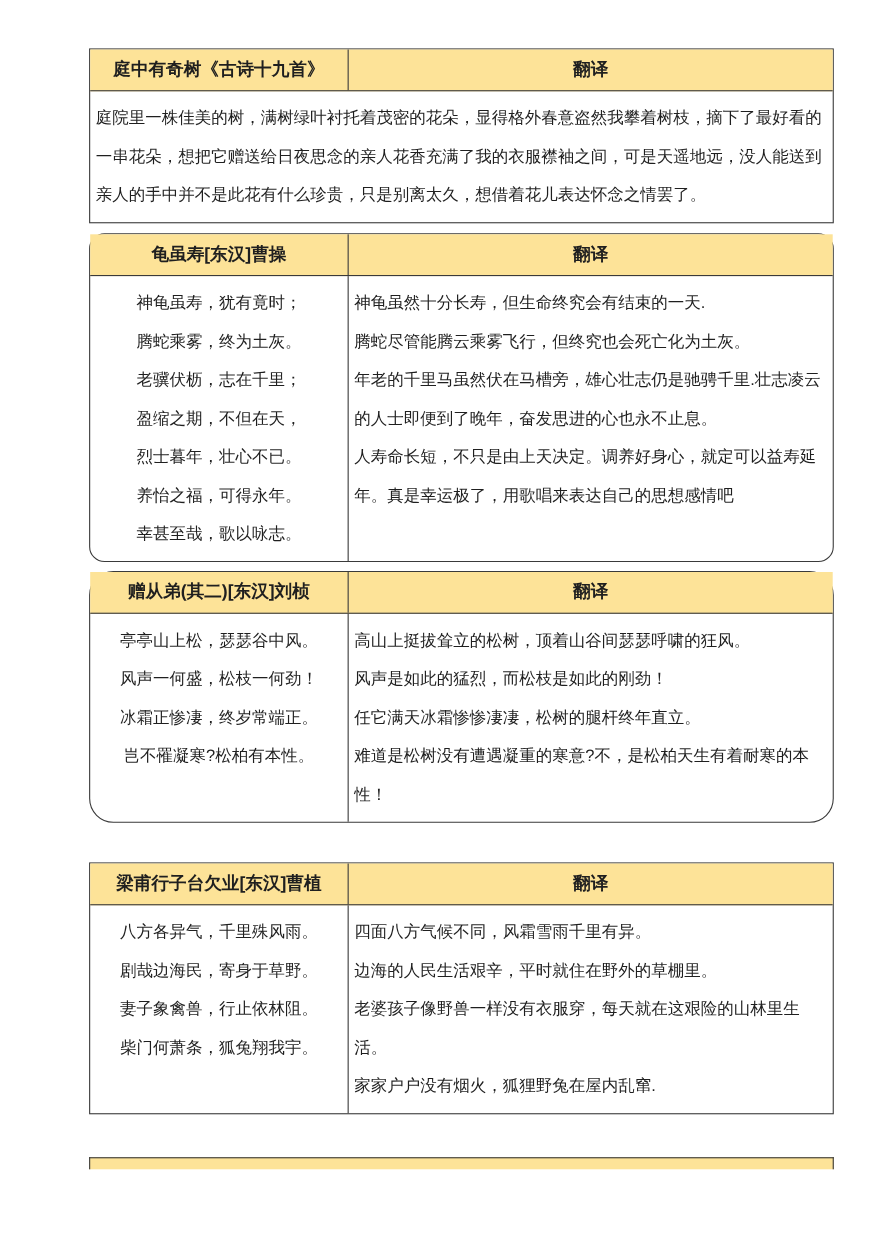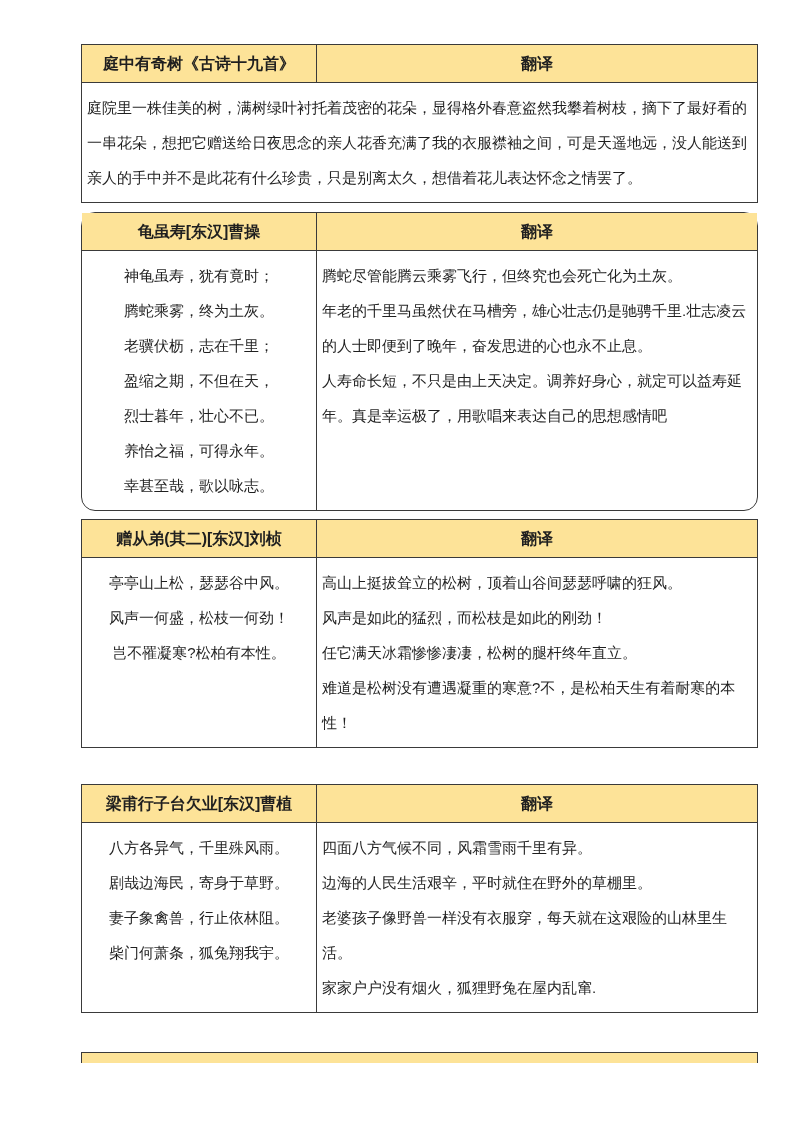--- a/index.html
+++ b/index.html
@@ -9,21 +9,21 @@
     color:#1f1f1f;
   }
   .page{position:relative;width:793px;height:1121px;background:#ffffff;overflow:hidden;padding-left:24px;}
   .tbl{
     width:677px;margin-left:57px;
     border:1px solid #3a3a3a;
     box-sizing:border-box;
   }
   .tbl-1{margin-top:44px;}
   .tbl-2{margin-top:9px;border-radius:14px;}
-  .tbl-3{margin-top:8px;}
+  .tbl-3{margin-top:8px;border-radius:22px;}
   .tbl-4{margin-top:36px;}
   .hdr{
     display:flex;
     background:#fde398;
     border-bottom:1px solid #3a3a3a;
     font-weight:bold;font-size:16px;
   }
   .hcell{height:37px;line-height:37px;box-sizing:border-box;text-align:center;}
   .hcell.left{width:235px;border-right:1px solid #3a3a3a;}
   .hcell.right{flex:1;}
@@ -66,36 +66,38 @@
       <div class="cell poem">
         <div class="pline">神龟虽寿，犹有竟时；</div>
         <div class="pline">腾蛇乘雾，终为土灰。</div>
         <div class="pline">老骥伏枥，志在千里；</div>
         <div class="pline">盈缩之期，不但在天，</div>
         <div class="pline">烈士暮年，壮心不已。</div>
         <div class="pline">养怡之福，可得永年。</div>
         <div class="pline">幸甚至哉，歌以咏志。</div>
       </div>
       <div class="cell trans">
+        <div class="tpara">神龟虽然十分长寿，但生命终究会有结束的一天.</div>
         <div class="tpara">腾蛇尽管能腾云乘雾飞行，但终究也会死亡化为土灰。</div>
         <div class="tpara">年老的千里马虽然伏在马槽旁，雄心壮志仍是驰骋千里.壮志凌云的人士即便到了晚年，奋发思进的心也永不止息。</div>
         <div class="tpara">人寿命长短，不只是由上天决定。调养好身心，就定可以益寿延年。真是幸运极了，用歌唱来表达自己的思想感情吧</div>
       </div>
     </div>
   </section>
 
   <section class="tbl tbl-3">
     <div class="hdr">
       <div class="hcell left">赠从弟(其二)[东汉]刘桢</div>
       <div class="hcell right">翻译</div>
     </div>
     <div class="tbody">
       <div class="cell poem">
         <div class="pline">亭亭山上松，瑟瑟谷中风。</div>
         <div class="pline">风声一何盛，松枝一何劲！</div>
+        <div class="pline">冰霜正惨凄，终岁常端正。</div>
         <div class="pline">岂不罹凝寒?松柏有本性。</div>
       </div>
       <div class="cell trans">
         <div class="tpara">高山上挺拔耸立的松树，顶着山谷间瑟瑟呼啸的狂风。</div>
         <div class="tpara">风声是如此的猛烈，而松枝是如此的刚劲！</div>
         <div class="tpara">任它满天冰霜惨惨凄凄，松树的腿杆终年直立。</div>
         <div class="tpara">难道是松树没有遭遇凝重的寒意?不，是松柏天生有着耐寒的本性！</div>
       </div>
     </div>
   </section>

